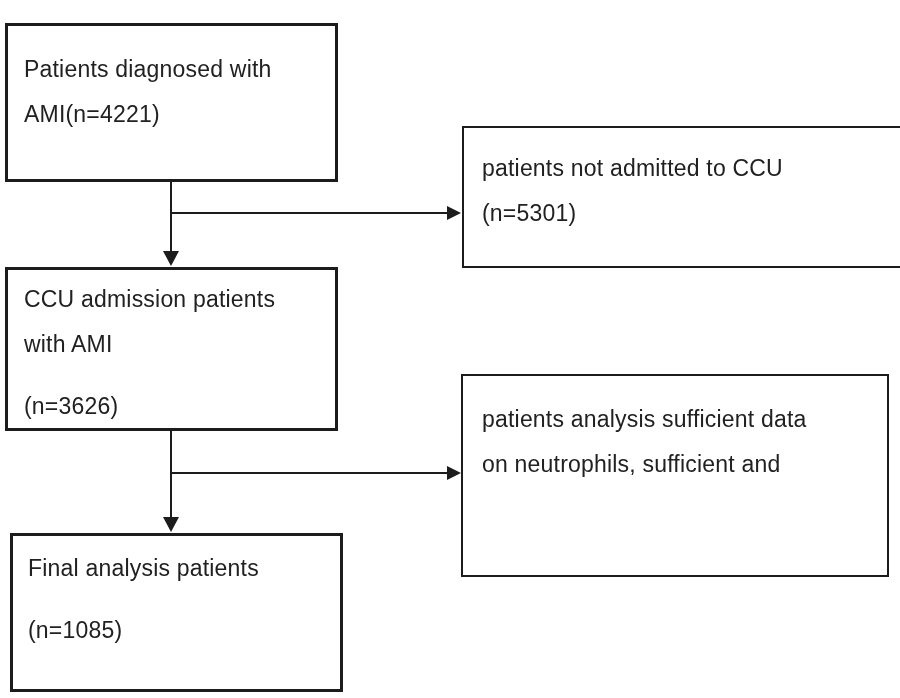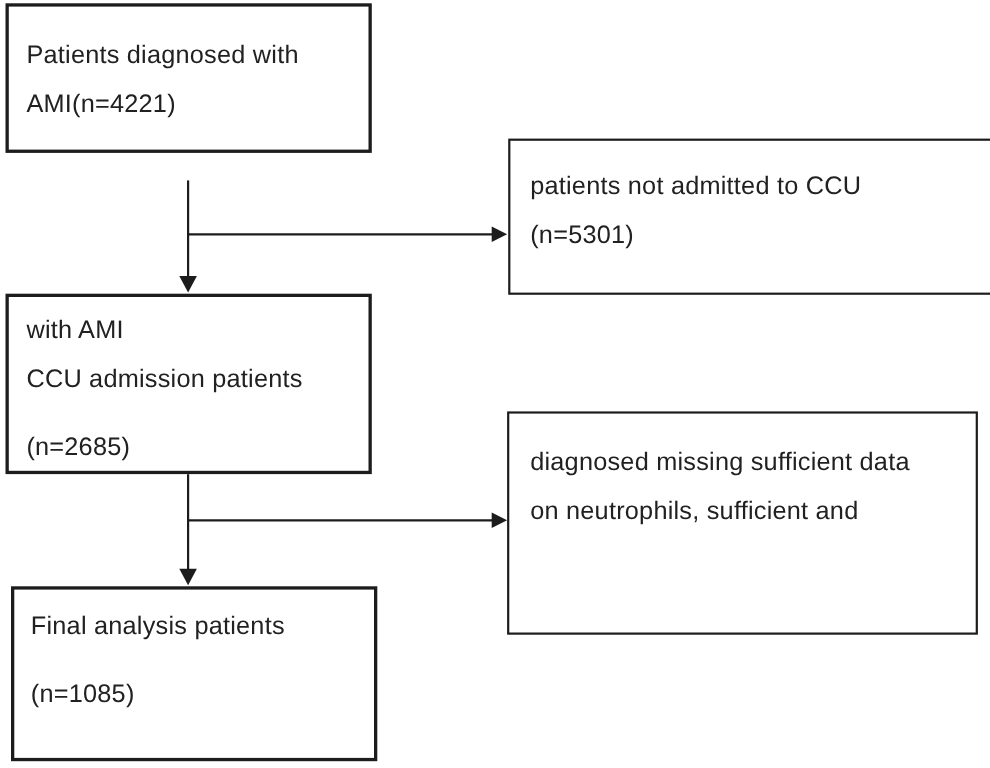--- a/index.html
+++ b/index.html
@@ -30,21 +30,21 @@
     font-size: 23px;
     letter-spacing: 0.2px;
     line-height: 45px;
   }
   .node .ln {
     white-space: nowrap;
   }
   .border3 { border: 3px solid #1c1c1c; }
   .border2 { border: 2px solid #1c1c1c; }
 
-  .b1 { left: 5px;   top: 3px;   width: 333px; height: 136px; padding: 21px 10px 0 16px; }
+  .b1 { left: 5px;   top: 23px;   width: 333px; height: 159px; padding: 21px 10px 0 16px; }
   .b2 { left: 462px; top: 126px; width: 508px; height: 142px; padding: 18px 10px 0 18px; }
   .b3 { left: 5px;   top: 267px; width: 333px; height: 164px; padding: 7px 10px 0 16px; }
   .b4 { left: 461px; top: 374px; width: 428px; height: 203px; padding: 21px 10px 0 19px; }
   .b5 { left: 10px;  top: 533px; width: 333px; height: 159px; padding: 10px 10px 0 15px; }
 
   .count-gap { margin-top: 17px; }
 </style>
 </head>
 <body>
 
@@ -69,27 +69,27 @@
     <div class="ln">Patients diagnosed with</div>
     <div class="ln">AMI(n=4221)</div>
   </div>
 
   <div class="node border2 b2">
     <div class="ln">patients not admitted to CCU</div>
     <div class="ln">(n=5301)</div>
   </div>
 
   <div class="node border3 b3">
+    <div class="ln">CCU admission patients</div>
     <div class="ln">with AMI</div>
-    <div class="ln">CCU admission patients</div>
-    <div class="ln count-gap">(n=2685)</div>
+    <div class="ln count-gap">(n=3626)</div>
   </div>
 
   <div class="node border2 b4">
-    <div class="ln">diagnosed missing sufficient data</div>
+    <div class="ln">patients analysis sufficient data</div>
     <div class="ln">on neutrophils, sufficient and</div>
   </div>
 
   <div class="node border3 b5">
     <div class="ln">Final analysis patients</div>
     <div class="ln count-gap">(n=1085)</div>
   </div>
 
 </div>
 

